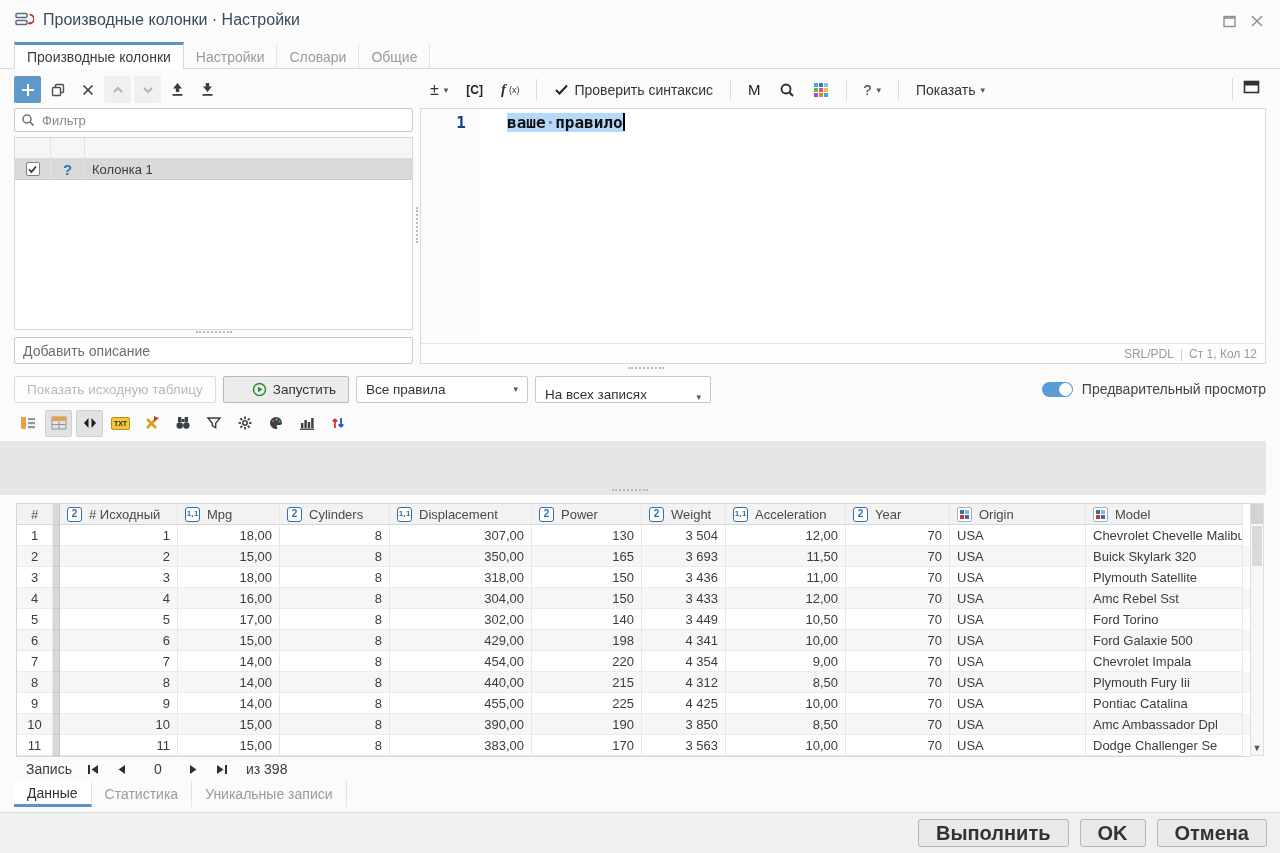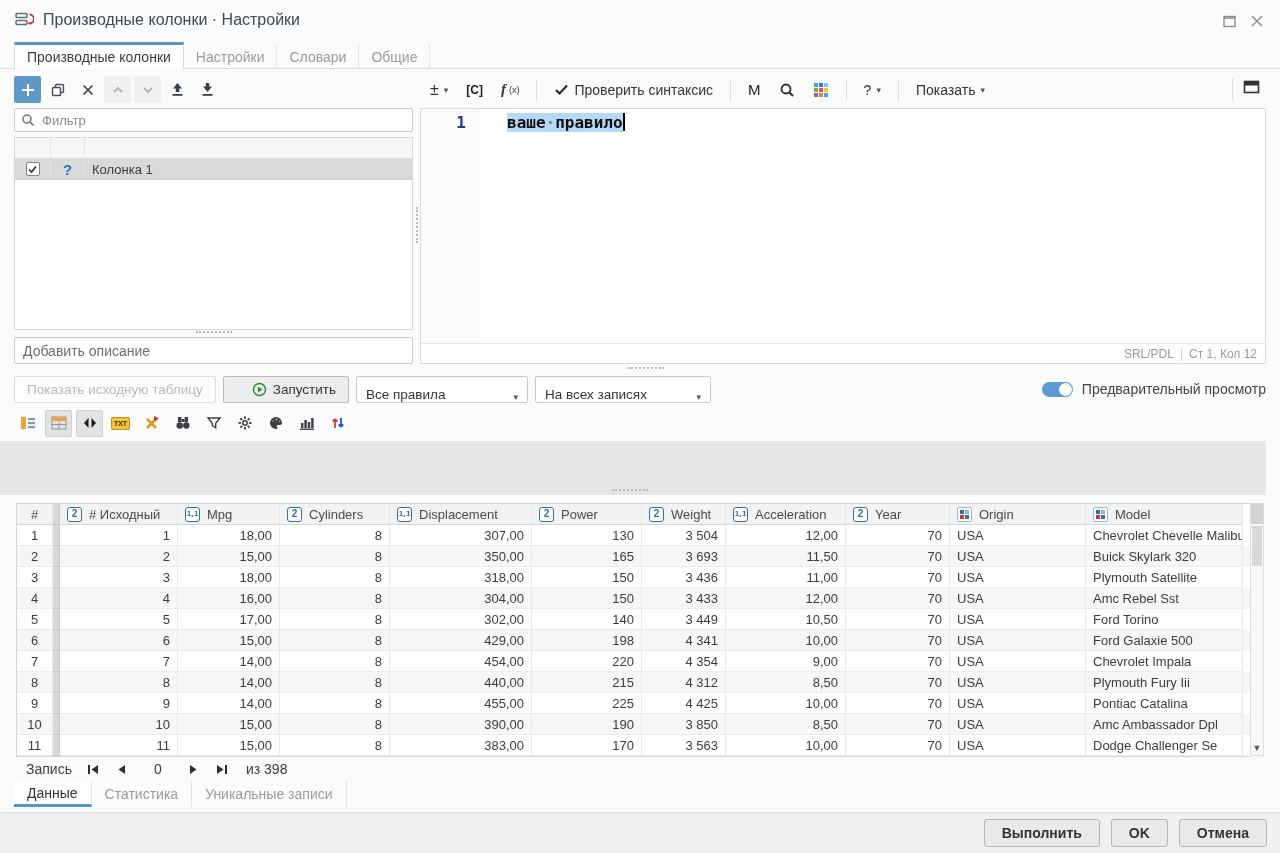--- a/index.html
+++ b/index.html
@@ -68,21 +68,21 @@
   .cursor { display:inline-block; width:2px; height:18px; background:#000; vertical-align:-3px; }
   .edstatus { position:absolute; left:0; right:0; bottom:0; height:20px; border-top:1px solid #e6e6e6; display:flex; align-items:center; justify-content:flex-end; gap:6px; padding-right:8px; color:#9a9a9a; font-size:12px; background:#fdfdfd; }
   .edstatus .pipe { color:#cccccc; }
 
   
   .runbar { position:absolute; left:0; top:372px; width:1280px; height:34px; display:flex; align-items:center; padding-left:14px; }
   .btn { height:27px; border:1px solid #c9c9c9; border-radius:2px; background:#fdfdfd; display:flex; align-items:center; justify-content:center; padding:0 12px; font-size:13.5px; color:#333; }
   .btn.dis { color:#b9b9b9; border-color:#dcdcdc; }
   .btn.run { background:#ececec; border-color:#b9b9b9; gap:6px; margin-left:7px;padding-left:28px; }
   .selectbox { height:27px; border:1px solid #c9c9c9; border-radius:2px; background:#fff; display:flex; align-items:center; justify-content:space-between; padding:0 9px; font-size:13.5px; color:#333; margin-left:7px; }
-  .selectbox.w1 { width:172px;align-items:flex-end; } .selectbox.w2 { width:176px;align-items:flex-end; }
+  .selectbox.w1 { width:172px; } .selectbox.w2 { width:176px;align-items:flex-end; }
   .previewwrap { position:absolute; right:14px; top:0; height:34px; display:flex; align-items:center; gap:9px; font-size:14px; color:#444; }
   .toggle { width:31px; height:15px; border-radius:8px; background:#5b9bd5; position:relative; }
   .toggle .knob { position:absolute; right:1px; top:1px; width:13px; height:13px; border-radius:50%; background:#fff; }
 
   
   .gridbar { position:absolute; left:0; top:406px; width:1280px; height:34px; display:flex; align-items:center; gap:4px; padding-left:14px; }
   .gicon { width:27px; height:27px; display:flex; align-items:center; justify-content:center; border-radius:2px; }
   .gicon.active { background:#e2e2e2; border:1px solid #d0d0d0; }
   .txtbox { width:19px; height:13px; background:#f3c53d; border:1px solid #b98f1e; border-radius:2px; font-size:7px; font-weight:bold; color:#3a2f0b; display:flex; align-items:center; justify-content:center; font-style:normal; }
 
@@ -118,21 +118,21 @@
   .recnav .val { width:44px; text-align:center; }
   .recnav .lbl { margin-right:8px; } .recnav .tot { margin-left:10px; }
 
   
   .btabs { position:absolute; left:14px; top:781px; height:26px; display:flex; align-items:stretch; }
   .btab { padding:0 13px; display:flex; align-items:center; font-size:14px; color:#9b9b9b; border-right:1px solid #e3e3e3; }
   .btab.active { color:#333; border-bottom:3px solid #5b93c5; background:#fff; }
 
   
   .footer { position:absolute; left:0; top:812px; width:1280px; height:41px; background:#f0f0f1; border-top:1px solid #dcdcdc; display:flex; align-items:center; justify-content:flex-end; gap:11px; padding-right:13px; }
-  .fbtn { height:28px; border:1px solid #b5b5b5; border-radius:3px; background:#e9e9ea; font-weight:bold; font-size:14px; color:#333; display:flex; align-items:center; justify-content:center; padding:0 17px; font-family:inherit; }
+  .fbtn { height:28px; border:1px solid #b5b5b5; border-radius:3px; background:#e9e9ea; font-weight:bold; font-size:20px; color:#333; display:flex; align-items:center; justify-content:center; padding:0 17px; font-family:inherit; }
 </style>
 </head>
 <body>
 
 <div class="window">
 
   <div class="titlebar">
     <span>
       <svg width="20" height="20" viewBox="0 0 20 20">
         <rect x="2" y="4.5" width="11" height="4" rx="1" fill="none" stroke="#5d6b7a" stroke-width="1.5"></rect>

